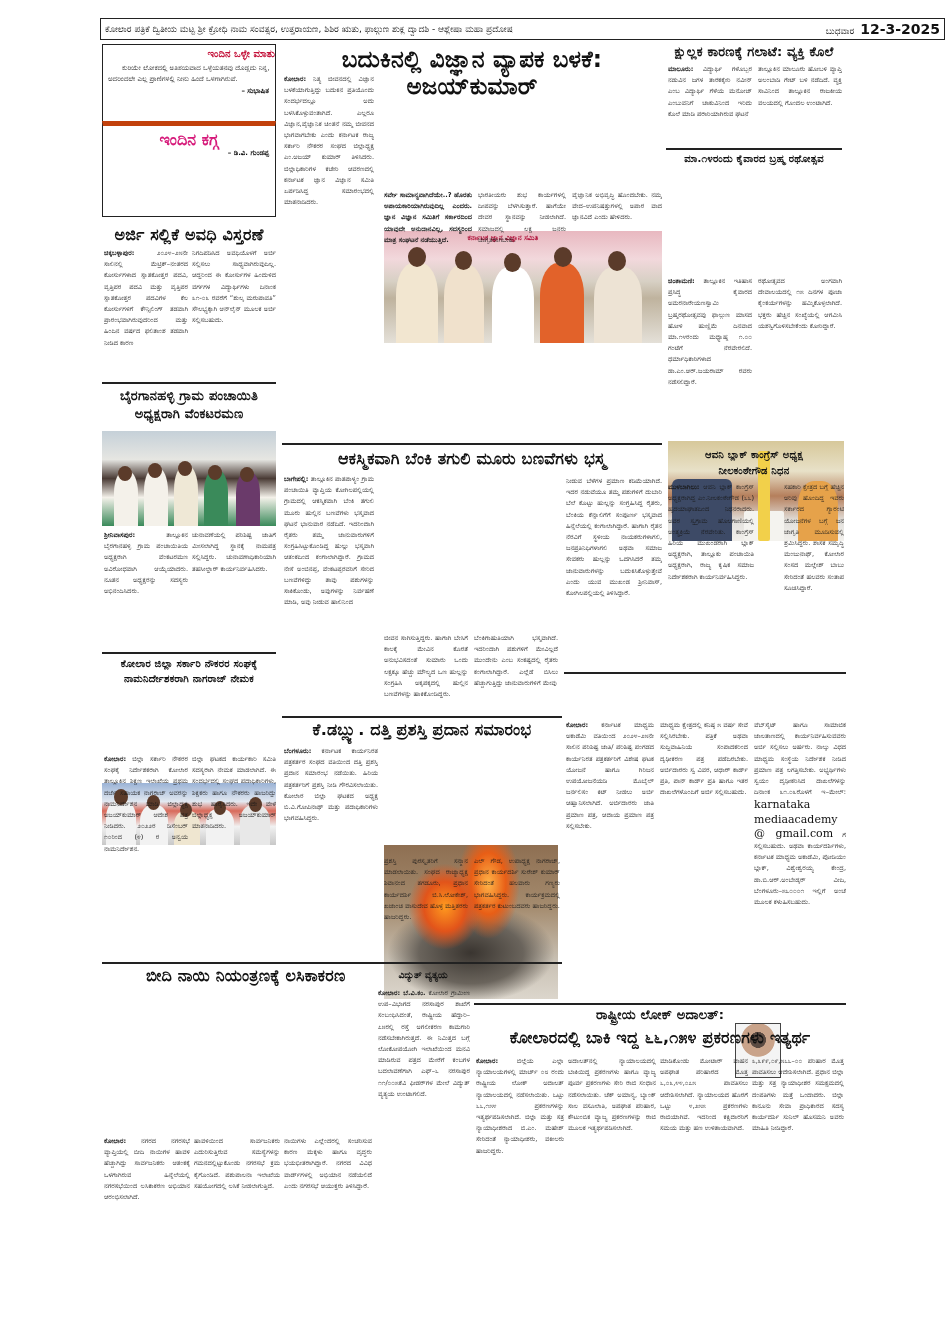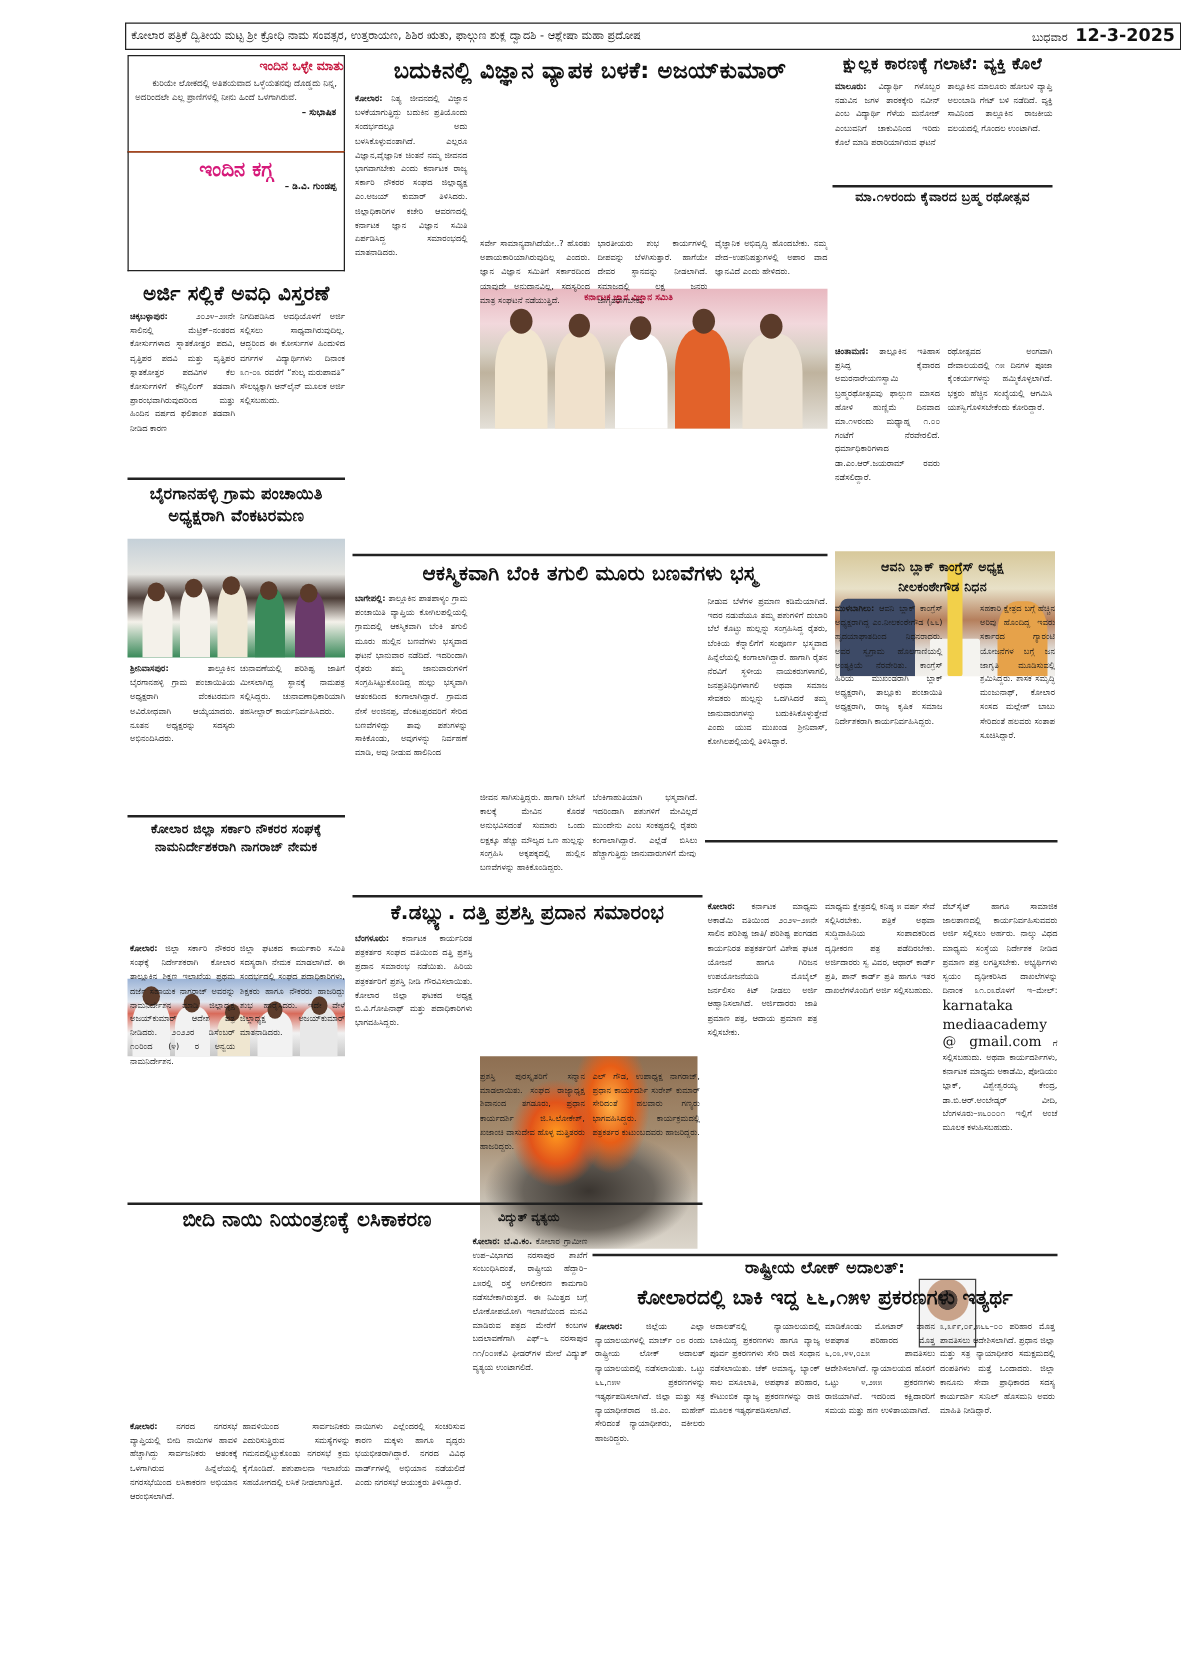--- a/index.html
+++ b/index.html
@@ -16,21 +16,21 @@
   .masthead .day { font-size: 9px; margin-right: 6px; }
   .masthead .right { display: flex; align-items: baseline; }
 
   .boxed { border: 1.5px solid #222; }
   .quote-title { color: #c4123a; text-align: right; font-weight: bold; font-size: 10px; margin-top: 3px; }
   .kagga-title { color: #d61a7a; text-align: center; font-weight: bold; font-size: 16px; margin-top: 4px; }
   .small-text { font-size: 7px; line-height: 10.5px; color: #222; }
   .attrib { text-align: right; font-size: 7px; font-weight: bold; padding-right: 6px; }
 
   .headline { font-weight: bold; text-align: center; color: #111; letter-spacing: 0.2px; }
-  .h-xl { font-size: 18px; }
+  .h-xl { font-size: 23px; }
   .h-lg { font-size: 16px; }
   .h-md { font-size: 13px; }
   .h-sm { font-size: 10px; }
 
   .rule { background: #222; height: 1.5px; }
   .col-text {
     font-size: 6.6px; line-height: 11.2px; color: #1a1a1a; text-align: justify;
     overflow: hidden; word-break: break-word;
   }
   .col-text .lead { font-weight: bold; }
@@ -77,21 +77,21 @@
     <span class="date">12-3-2025</span>
   </span>
 </div>
 
 <div class="abs boxed" style="left:102px; top:44px; width:174px; height:78px;">
   <div class="quote-title">ಇಂದಿನ ಒಳ್ಳೇ ಮಾತು</div>
   <div class="small-text" style="padding:3px 5px; text-indent:14px;">ಕುರಿಯೇ ಲೋಕದಲ್ಲಿ ಅತಿಶಯವಾದ ಒಳ್ಳೆಯತನವು ದೊಡ್ಡದು ನಿನ್ನ, ಅದರಿಂದಲೇ ಎಲ್ಲ ಪ್ರಾಣಿಗಳಲ್ಲಿ ನೀನು ಹಿಂದೆ ಒಳಗಾಗಿರುವೆ.</div>
   <div class="attrib">– ಸುಭಾಷಿತ</div>
 </div>
 
-<div class="abs boxed" style="left:102px; top:121px; width:174px; height:96px; border-top:1px solid #c2410c;">
+<div class="abs boxed" style="left:102px; top:121px; width:174px; height:96px; border-top:5px solid #c2410c;">
   <div class="kagga-title">ಇಂದಿನ ಕಗ್ಗ</div>
   <div class="attrib">– ಡಿ.ವಿ. ಗುಂಡಪ್ಪ</div>
 </div>
 
 <div class="abs headline h-lg" style="left:102px; top:225px; width:174px;">ಅರ್ಜಿ ಸಲ್ಲಿಕೆ ಅವಧಿ ವಿಸ್ತರಣೆ</div>
 <div class="abs col-text" style="left:104px; top:248px; width:84px; height:132px;">
   <span class="lead">ಚಿಕ್ಕಬಳ್ಳಾಪುರ:</span>
   <span>೨೦೨೪–೨೫ನೇ ಸಾಲಿನಲ್ಲಿ ಮೆಟ್ರಿಕ್–ನಂತರದ ಕೋರ್ಸುಗಳಾದ ಸ್ನಾತಕೋತ್ತರ ಪದವಿ, ವೃತ್ತಿಪರ ಪದವಿ ಮತ್ತು ವೃತ್ತಿಪರ ಸ್ನಾತಕೋತ್ತರ ಪದವಿಗಳ ಕೆಲ ಕೋರ್ಸುಗಳಿಗೆ ಕೌನ್ಸಿಲಿಂಗ್ ತಡವಾಗಿ ಪ್ರಾರಂಭವಾಗಿರುವುದರಿಂದ ಮತ್ತು ಹಿಂದಿನ ವರ್ಷದ ಫಲಿತಾಂಶ ತಡವಾಗಿ ನೀಡಿದ ಕಾರಣ</span>
 </div>
 <div class="abs col-text" style="left:192px; top:248px; width:84px; height:132px;">ನಿಗದಿಪಡಿಸಿದ ಅವಧಿಯೊಳಗೆ ಅರ್ಜಿ ಸಲ್ಲಿಸಲು ಸಾಧ್ಯವಾಗಿರುವುದಿಲ್ಲ. ಆದ್ದರಿಂದ ಈ ಕೋರ್ಸುಗಳ ಹಿಂದುಳಿದ ವರ್ಗಗಳ ವಿದ್ಯಾರ್ಥಿಗಳು ದಿನಾಂಕ ೩೧-೦೩ ರವರೆಗೆ “ಶುಲ್ಕ ಮರುಪಾವತಿ” ಸೌಲಭ್ಯಕ್ಕಾಗಿ ಆನ್‌ಲೈನ್ ಮೂಲಕ ಅರ್ಜಿ ಸಲ್ಲಿಸಬಹುದು.</div>
@@ -153,21 +153,21 @@
   <div class="head" style="left:24px; top:16px; width:18px; height:20px;"></div>
   <div class="person" style="left:60px; width:40px; height:78px; background:#f0e1cc;"></div>
   <div class="head" style="left:71px; top:20px; width:17px; height:19px;"></div>
   <div class="person" style="left:108px; width:42px; height:76px; background:#ffffff;"></div>
   <div class="head" style="left:120px; top:22px; width:17px; height:19px;"></div>
   <div class="person" style="left:156px; width:44px; height:80px; background:#e2622a;"></div>
   <div class="head" style="left:170px; top:16px; width:18px; height:20px;"></div>
   <div class="person" style="left:210px; width:48px; height:76px; background:#ede3d4;"></div>
   <div class="head" style="left:224px; top:20px; width:18px; height:20px;"></div>
 </div>
-<div class="abs col-text" style="left:384px; top:190px; width:88px; height:142px;">ಸರ್ವೇ ಸಾಮಾನ್ಯವಾಗಿದೆಯೇ..? ಹೊರತು ಅಪಾಯಕಾರಿಯಾಗಿರುವುದಿಲ್ಲ ಎಂದರು. ಜ್ಞಾನ ವಿಜ್ಞಾನ ಸಮಿತಿಗೆ ಸರ್ಕಾರದಿಂದ ಯಾವುದೇ ಅನುದಾನವಿಲ್ಲ, ಸದಸ್ಯರಿಂದ ಮಾತ್ರ ಸಂಘಟನೆ ನಡೆಯುತ್ತಿದೆ.</div>
+<div class="abs col-text" style="left:384px; top:190px; width:88px; height:142px;font-weight:bold;">ಸರ್ವೇ ಸಾಮಾನ್ಯವಾಗಿದೆಯೇ..? ಹೊರತು ಅಪಾಯಕಾರಿಯಾಗಿರುವುದಿಲ್ಲ ಎಂದರು. ಜ್ಞಾನ ವಿಜ್ಞಾನ ಸಮಿತಿಗೆ ಸರ್ಕಾರದಿಂದ ಯಾವುದೇ ಅನುದಾನವಿಲ್ಲ, ಸದಸ್ಯರಿಂದ ಮಾತ್ರ ಸಂಘಟನೆ ನಡೆಯುತ್ತಿದೆ.</div>
 <div class="abs col-text" style="left:478px; top:190px; width:88px; height:142px;">ಭಾರತೀಯರು ಶುಭ ಕಾರ್ಯಗಳಲ್ಲಿ ದೀಪವನ್ನು ಬೆಳಗಿಸುತ್ತಾರೆ. ಹಾಗೆಯೇ ದೇವರ ಸ್ಥಾನವನ್ನು ನೀಡಲಾಗಿದೆ. ಸಮಾಜದಲ್ಲಿ ಲಕ್ಷ ಜನರು ಜಾಗೃತರಾಗಬೇಕು.</div>
 <div class="abs col-text" style="left:572px; top:190px; width:90px; height:142px;">ವೈಜ್ಞಾನಿಕ ಅಭಿವೃದ್ಧಿ ಹೊಂದಬೇಕು. ನಮ್ಮ ವೇದ–ಉಪನಿಷತ್ತುಗಳಲ್ಲಿ ಅಪಾರ ವಾದ ಜ್ಞಾನವಿದೆ ಎಂದು ಹೇಳಿದರು.</div>
 
 <div class="abs headline h-md" style="left:666px; top:44px; width:176px;">ಕ್ಷುಲ್ಲಕ ಕಾರಣಕ್ಕೆ ಗಲಾಟೆ: ವ್ಯಕ್ತಿ ಕೊಲೆ</div>
 <div class="abs col-text" style="left:668px; top:64px; width:84px; height:80px;">
   <span class="lead">ಮಾಲೂರು:</span>
   <span>ವಿದ್ಯಾರ್ಥಿ ಗಳೊಬ್ಬರ ನಡುವಿನ ಜಗಳ ತಾರಕಕ್ಕೇರಿ ನವೀನ್ ಎಂಬ ವಿದ್ಯಾರ್ಥಿ ಗೆಳೆಯ ಮನೋಜ್ ಎಂಬುವನಿಗೆ ಚಾಕುವಿನಿಂದ ಇರಿದು ಕೊಲೆ ಮಾಡಿ ಪರಾರಿಯಾಗಿರುವ ಘಟನೆ</span>
 </div>
 <div class="abs col-text" style="left:758px; top:64px; width:84px; height:80px;">ತಾಲ್ಲೂಕಿನ ಮಾಲೂರು ಹೋಬಳಿ ವ್ಯಾಪ್ತಿ ಅಲಂಬಾಡಿ ಗೇಟ್ ಬಳಿ ನಡೆದಿದೆ. ವ್ಯಕ್ತಿ ಸಾವಿನಿಂದ ತಾಲ್ಲೂಕಿನ ರಾಜಕೀಯ ವಲಯದಲ್ಲಿ ಗೊಂದಲ ಉಂಟಾಗಿದೆ.</div>
 <div class="abs rule" style="left:666px; top:148px; width:176px;"></div>

